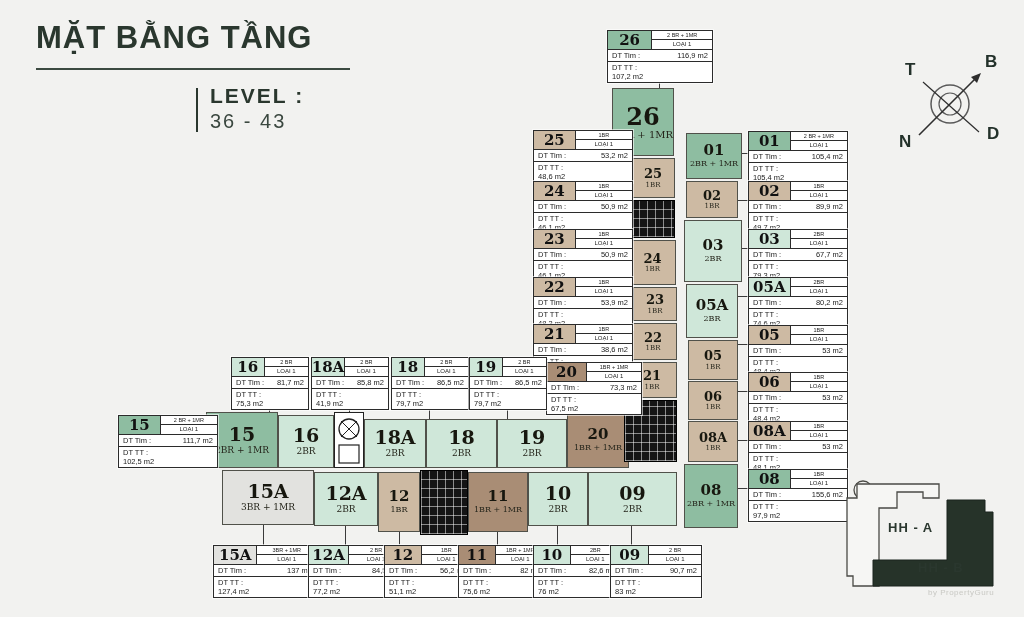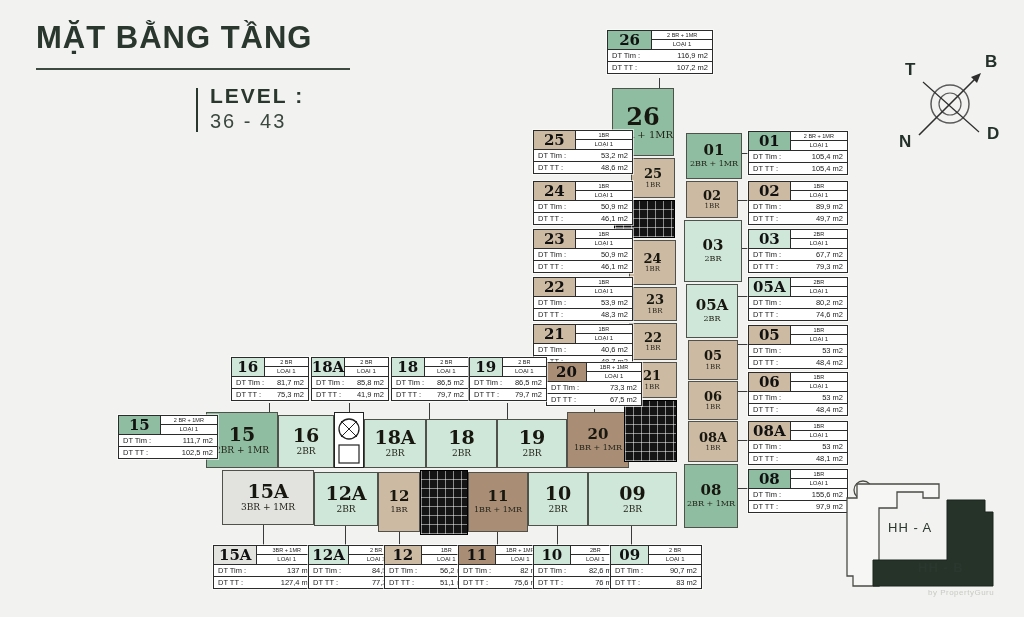--- a/index.html
+++ b/index.html
@@ -33,28 +33,28 @@
   
   .card{position:absolute;background:#fff;border:1px solid #2b2b2b;box-sizing:border-box;
     box-shadow:0 0 0 1px rgba(255,255,255,.6);font-size:7.5px;}
   .card-top{display:flex;border-bottom:1px solid #2b2b2b;}
   .card-num{width:42%;border-right:1px solid #2b2b2b;display:flex;align-items:center;justify-content:center;
     font-family:"DejaVu Serif",serif;font-weight:bold;font-size:15px;color:#111;}
   .card-typecol{width:58%;display:flex;flex-direction:column;}
   .card-type{border-bottom:1px solid #2b2b2b;font-size:5.5px;text-align:center;padding:1px 0;white-space:nowrap;color:#222;}
   .card-loai{font-size:6px;text-align:center;padding:1px 0;color:#222;}
   .card-row{display:flex;justify-content:space-between;border-bottom:1px solid #2b2b2b;padding:1px 4px;}
-  .card-row:last-child{border-bottom:none;}
+  .card-row:last-child{border-bottom:none;flex-direction:column;}
   .card-row .k{color:#222;}
   .card-row .v{color:#222;}
   
   .conn{position:absolute;background:#3a3a3a;}
   
   .keyplan{position:absolute;left:835px;top:468px;width:188px;height:148px;}
-  .kp-label-a{position:absolute;left:888px;top:520px;font-size:13px;font-weight:normal;color:#2a372e;letter-spacing:1px;}
+  .kp-label-a{position:absolute;left:888px;top:520px;font-size:13px;font-weight:bold;color:#2a372e;letter-spacing:1px;}
   .kp-label-b{position:absolute;left:918px;top:560px;font-size:13px;font-weight:bold;color:#2a372e;letter-spacing:1px;}
   .watermark{position:absolute;left:928px;top:588px;font-size:8px;color:#c9c9c4;letter-spacing:.5px;}
 </style>
 </head>
 <body>
 
 <div class="stage">
 
   <div class="hdr-title">MẶT BẰNG TẦNG</div>
   <div class="hdr-rule"></div>
@@ -303,21 +303,21 @@
       <div class="card" style="left: 533px; top: 324px; width: 100px;">
         <div class="card-top">
           <div class="card-num" style="background: rgb(205, 186, 163);">21</div>
           <div class="card-typecol">
             <div class="card-type">1BR</div>
             <div class="card-loai">LOẠI 1</div>
           </div>
         </div>
         <div class="card-row">
           <div class="k">DT Tim :</div>
-          <div class="v">40,6 m2</div>
+          <div class="v">38,6 m2</div>
         </div>
         <div class="card-row">
           <div class="k">DT TT :</div>
           <div class="v">48,7 m2</div>
         </div>
       </div>
       <div class="card" style="left: 546px; top: 362px; width: 96px;">
         <div class="card-top">
           <div class="card-num" style="background: rgb(169, 141, 117);">20</div>
           <div class="card-typecol">

